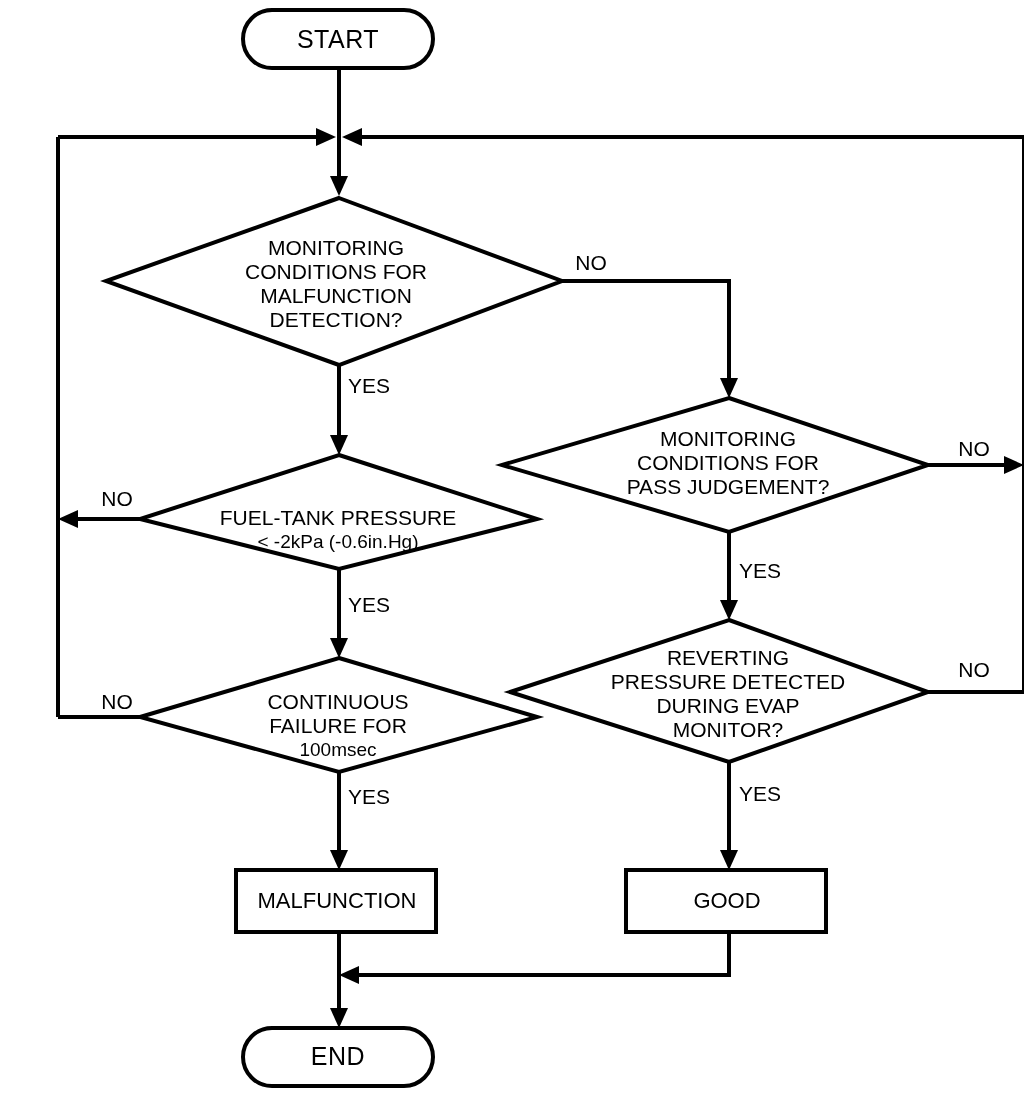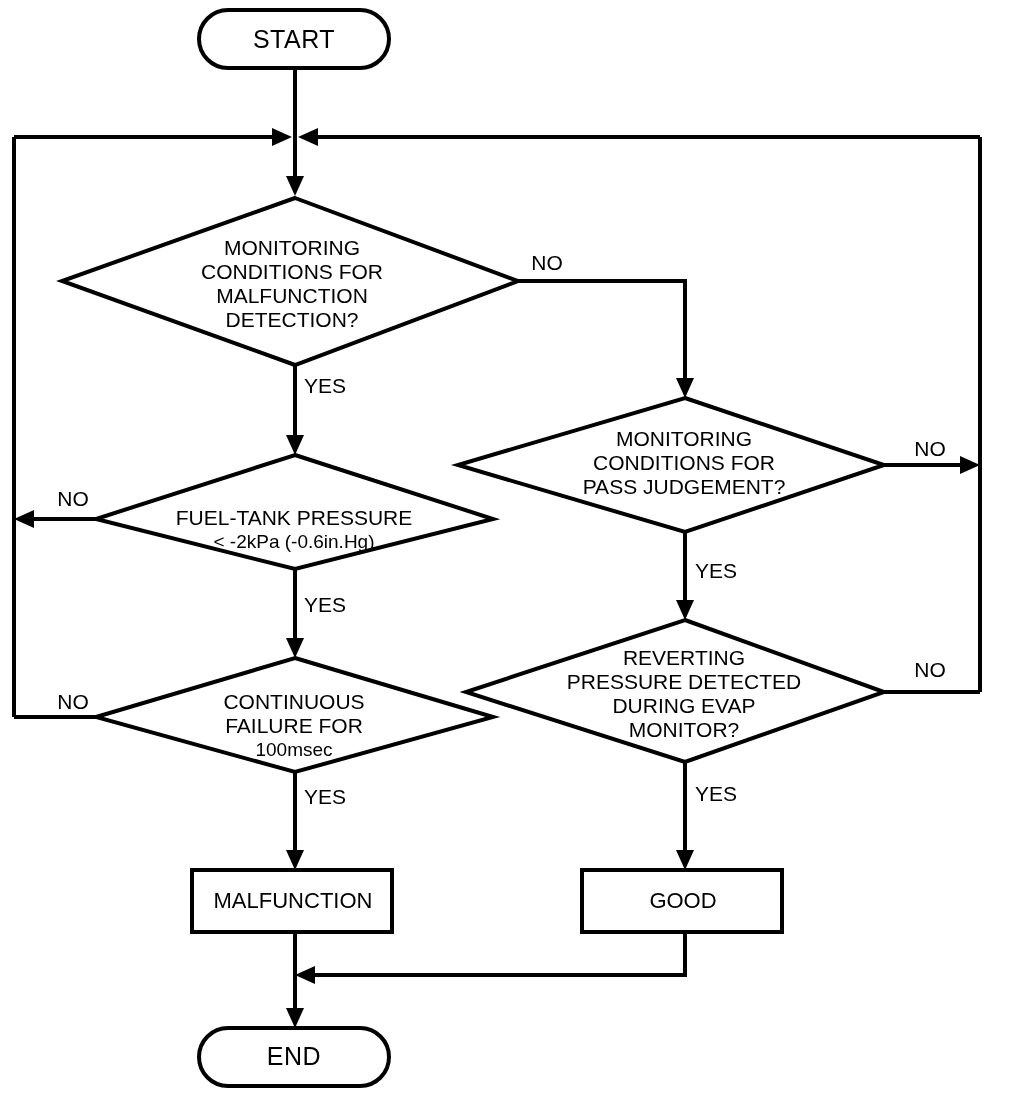--- a/index.html
+++ b/index.html
@@ -11,20 +11,21 @@
     width: 1024px;
     height: 1096px;
     font-family: "Liberation Sans", sans-serif;
     overflow: hidden;
   }
   #flowchart-root {
     position: relative;
     width: 958px;
     height: 1096px;
     background: #ffffff;
+    padding-left: 44px;
   }
   svg#diagram {
     display: block;
     width: 1024px;
     height: 1096px;
   }
   .shape-stroke {
     fill: #ffffff;
     stroke: #000000;
     stroke-width: 4;

